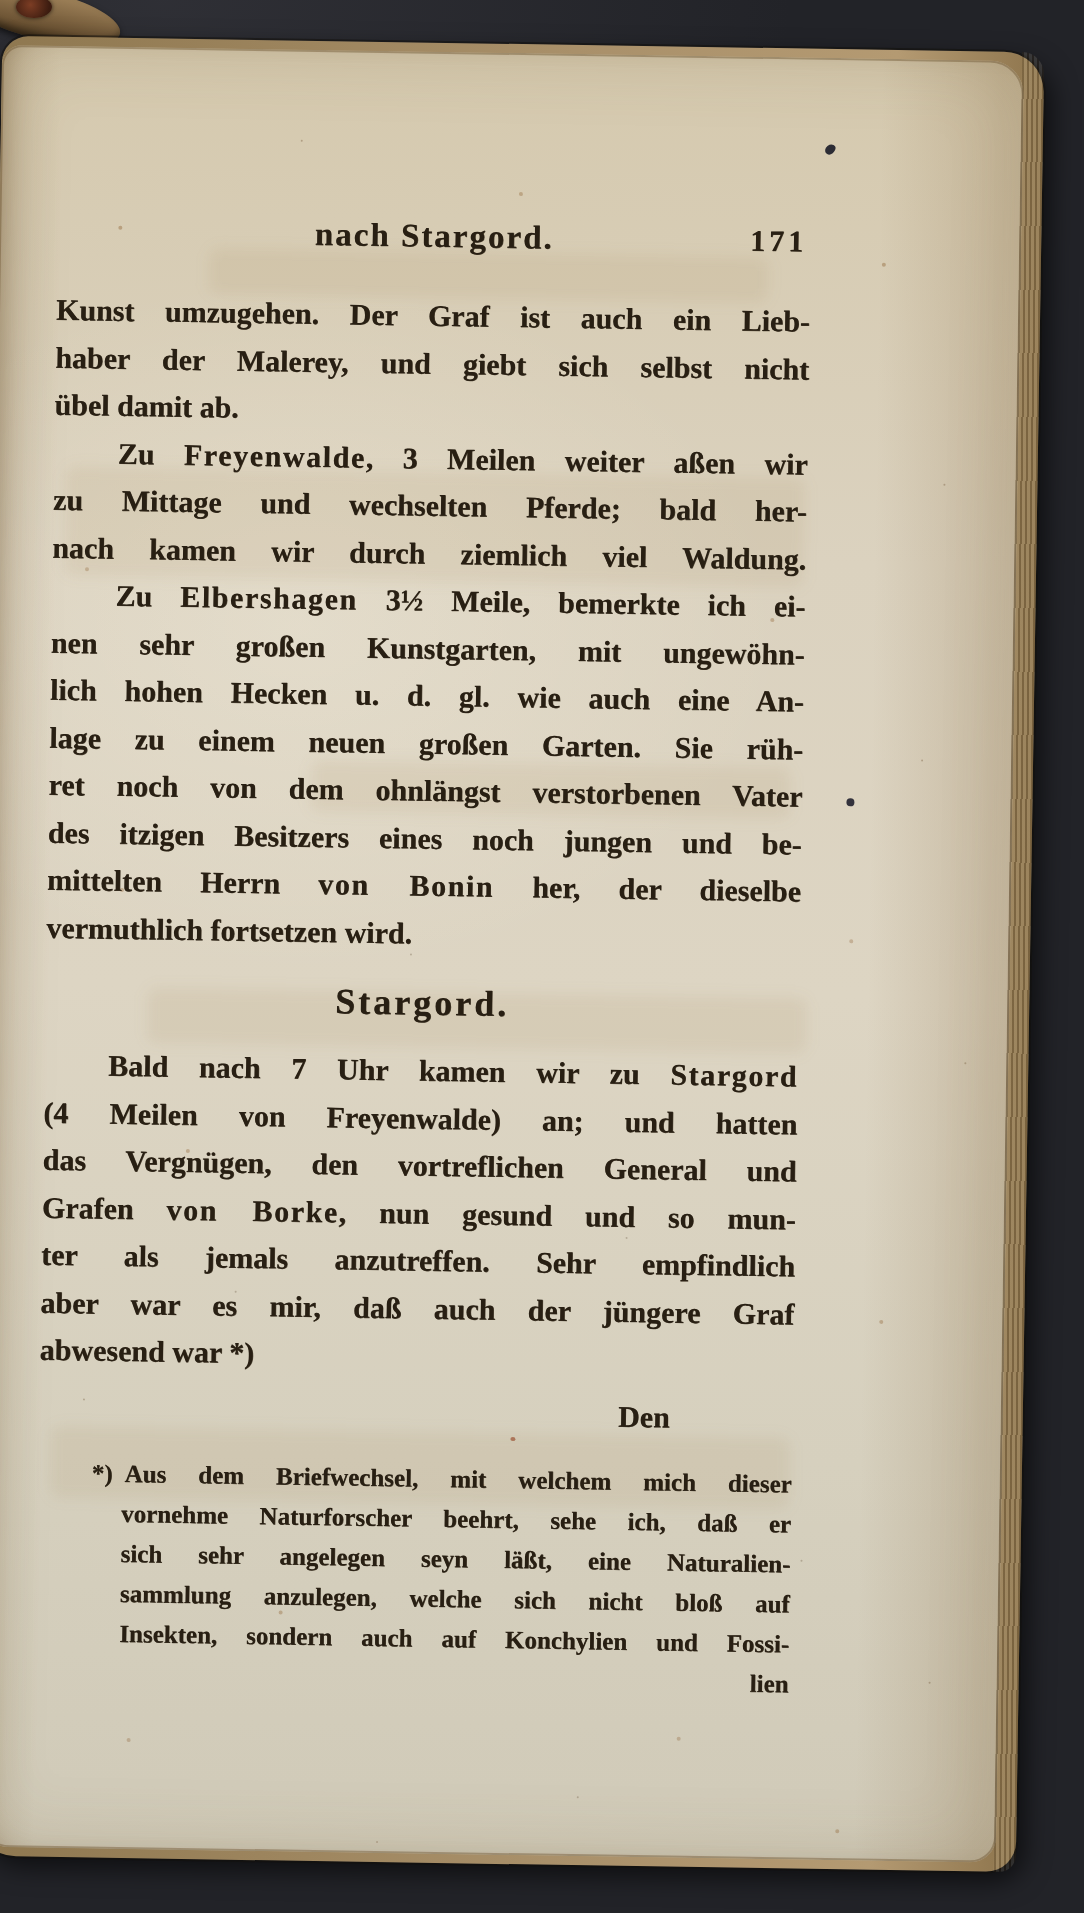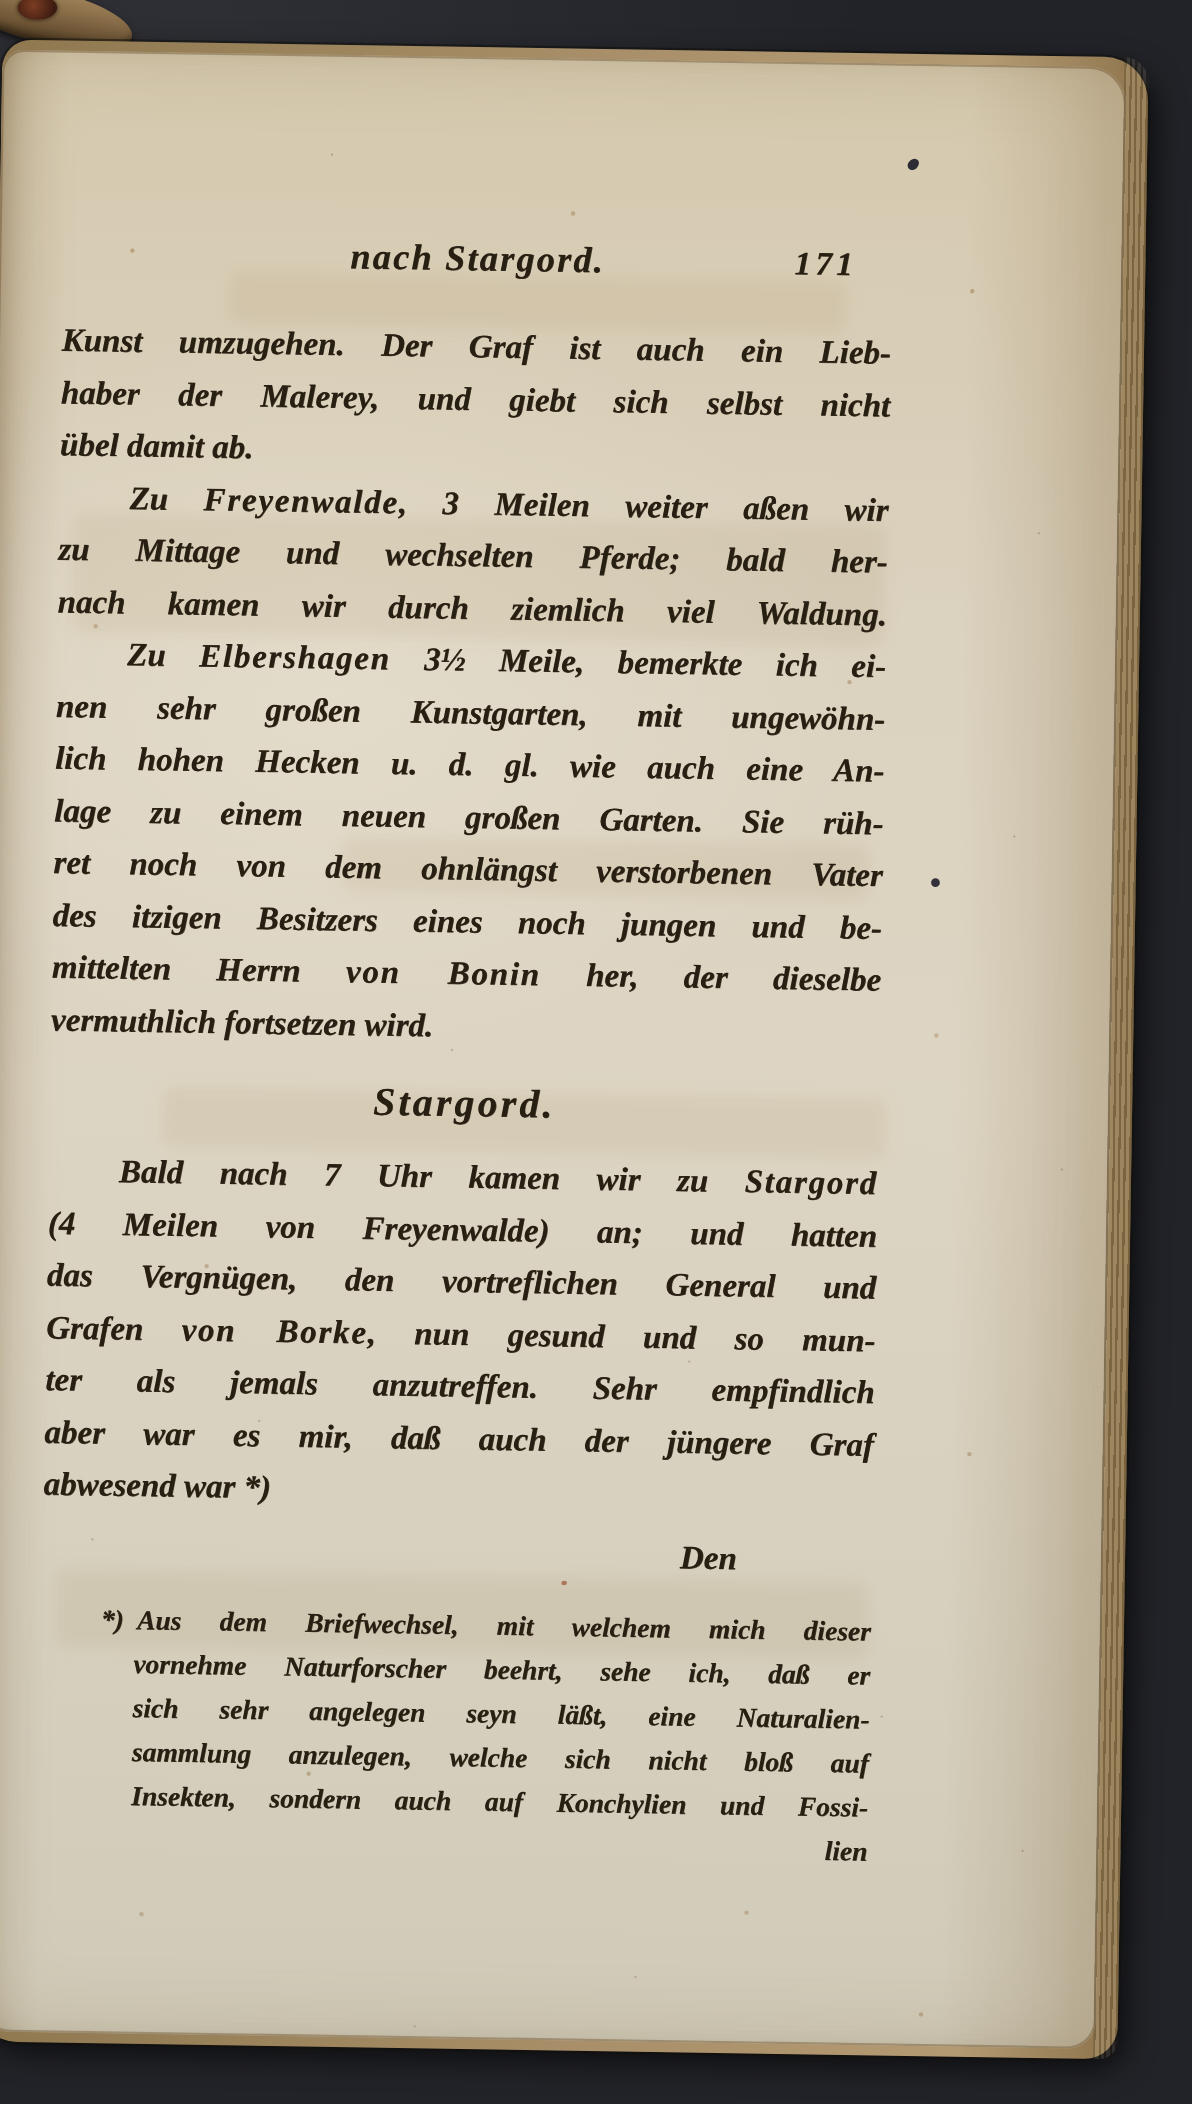--- a/index.html
+++ b/index.html
@@ -2,21 +2,21 @@
 <html><head>
 <meta charset="utf-8">
 <style>
   html,body{margin:0;padding:0;}
   body{
     width:1084px;height:1913px;overflow:hidden;position:relative;
     background:#222328;
     background-image:radial-gradient(ellipse 900px 500px at 15% 0%, rgba(70,70,78,.35), transparent 70%);
     font-family:"Liberation Serif", serif;
   }
-  .stage{position:absolute;inset:0;overflow:hidden;font-style:italic;}
+  .stage{position:absolute;inset:0;overflow:hidden;}
 
   
   .corner-sliver{
     position:absolute;left:-28px;top:-8px;width:150px;height:48px;
     transform:rotate(12deg);
     background:linear-gradient(180deg,#a0835a,#6f5636 70%,#4a371f);
     border-radius:40% 60% 50% 50%;
     box-shadow:0 3px 6px rgba(0,0,0,.6), inset 0 -4px 6px rgba(0,0,0,.35);
   }
   .corner-blob{
@@ -75,21 +75,21 @@
   .fleck2{left:856px;top:740px;width:8px;height:8px;background:#33323c;}
   .fleck3{left:530px;top:1384px;width:5px;height:4px;background:rgba(146,62,30,.6);}
 
   
   .text-block{
     position:absolute;left:58px;top:160px;width:754px;
     color:#281f13;
     text-shadow:0.4px 0.3px 0.4px rgba(43,32,16,.75);
   }
   .running-header{position:relative;height:48px;line-height:48px;font-size:33px;font-weight:700;text-align:center;letter-spacing:2px;}
-  .page-number{position:absolute;right:32px;top:0;font-size:30px;letter-spacing:4px;font-weight:700;}
+  .page-number{position:absolute;right:4px;top:0;font-size:30px;letter-spacing:4px;font-weight:700;}
   .body-block{margin-top:32px;}
   .body-block.second{margin-top:18px;}
   .line{font-size:30px;font-weight:700;line-height:47.5px;height:47.5px;white-space:nowrap;
         text-align:justify;text-align-last:justify;white-space:normal;}
   .line.indent{padding-left:64px;}
   .line.nj{text-align-last:left;}
   .emph{letter-spacing:1.6px;}
   .section-heading{margin-top:20px;height:52px;line-height:52px;text-align:center;
         font-size:36px;font-weight:700;letter-spacing:3px;}
   .catchword-line{margin-top:10px;height:47px;line-height:47px;font-size:30px;font-weight:700;

